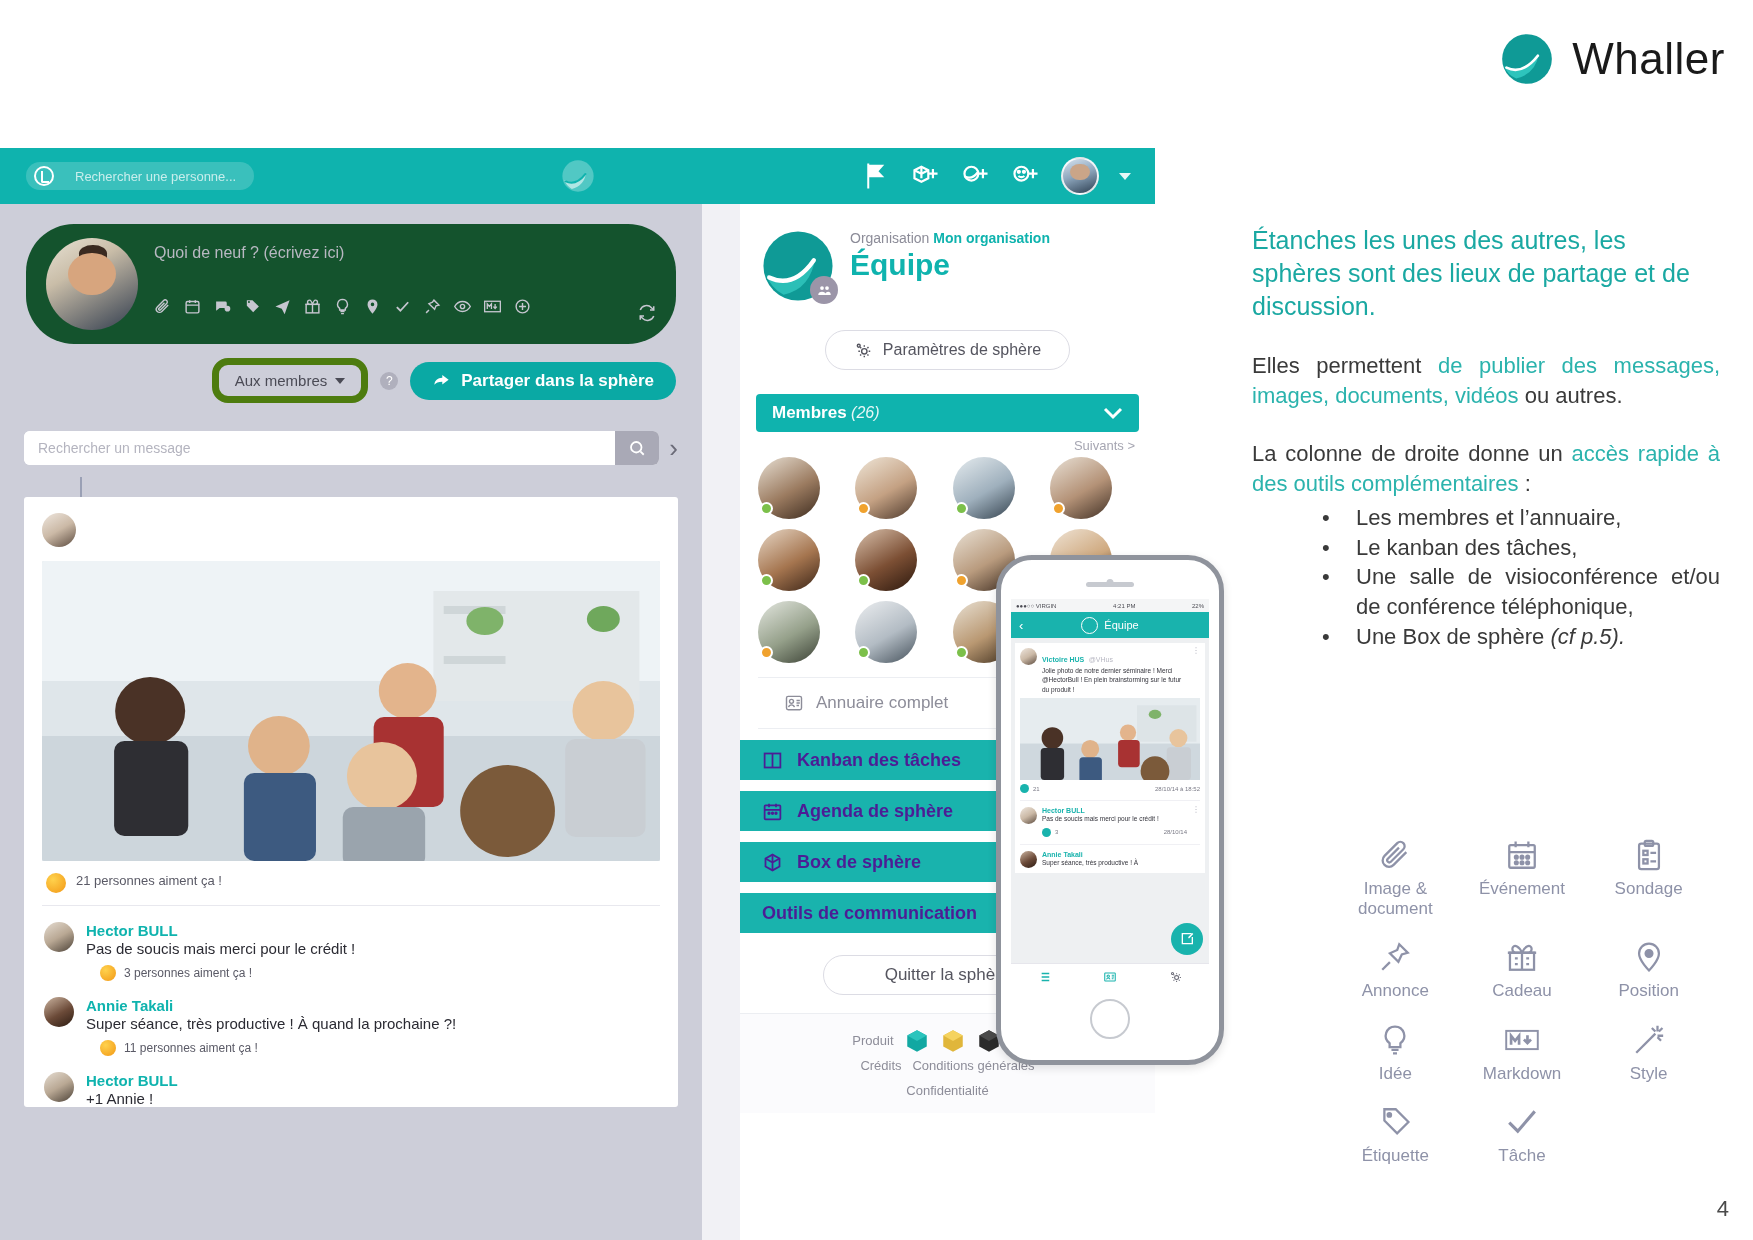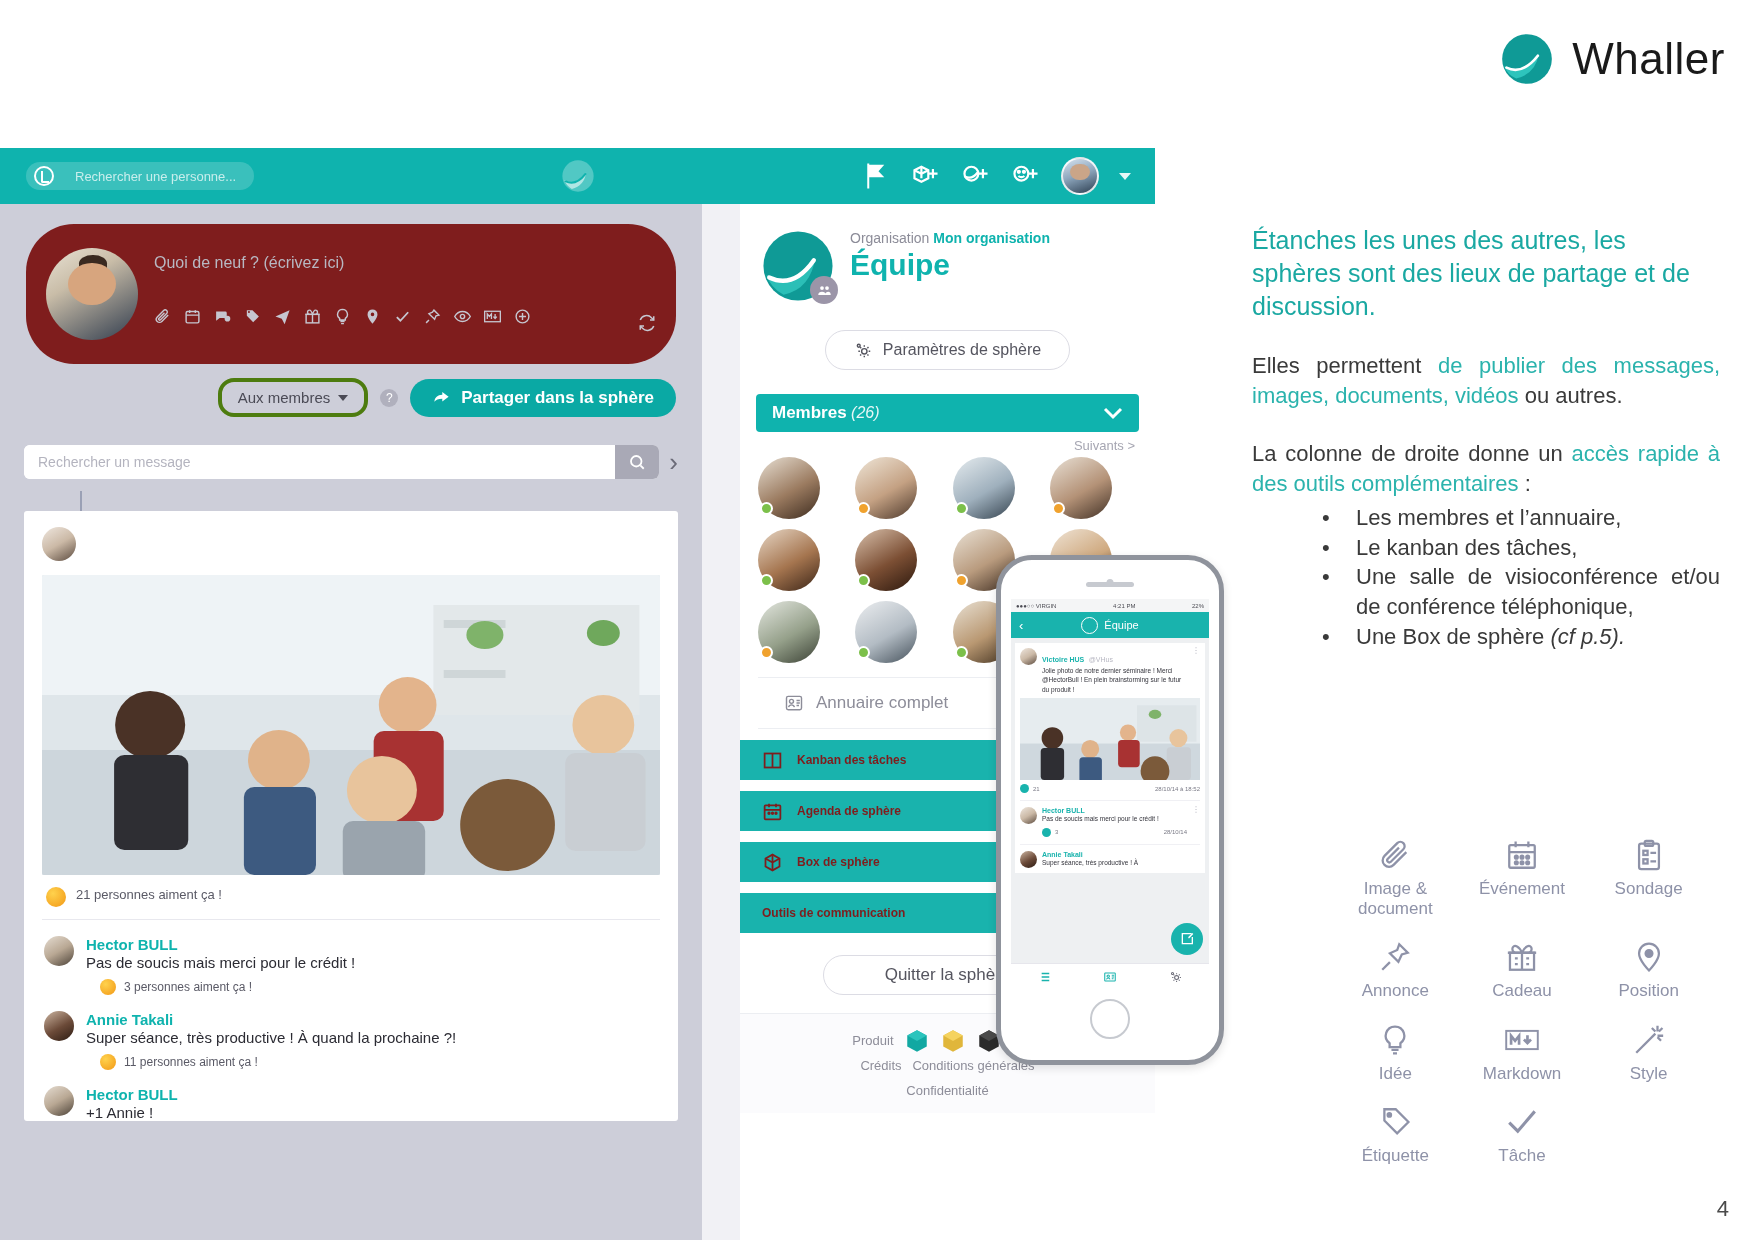--- a/index.html
+++ b/index.html
@@ -71,21 +71,21 @@
 
   
   .app-body { display: flex; height: calc(100% - 56px); }
   .feed-col { width: 702px; position: relative; background: #cfcfdd; }
   .gap-col { width: 38px; background: #f1f1f5; }
   .side-col { width: 415px; background: #fff; position: relative; }
 
   
   .composer-wrap { background: #cdced9; padding: 20px 26px 14px 26px; }
   .composer {
-    background: #7f1d1d; border-radius: 48px; padding: 24px 20px;
+    background: #14532d; border-radius: 48px; padding: 14px 20px;
     display: flex; gap: 16px; align-items: flex-start; min-height: 108px;
   }
   .composer-avatar {
     width: 92px; height: 92px; border-radius: 50%; flex: 0 0 auto;
     background: linear-gradient(150deg,#e8e2d4 0%,#c9bda8 35%,#2f3b4d 100%);
     position: relative; overflow: hidden;
   }
   .composer-avatar::after{
     content:""; position:absolute; left:24%; top:16%; width:52%; height:46%;
     border-radius:50%; background:#d7a57e;
@@ -101,21 +101,21 @@
   }
   .composer-icons svg { width: 17px; height: 17px; }
   .composer-refresh { color: #c6c6d0; align-self: flex-end; margin-bottom: 4px;}
   .composer-refresh svg { width: 18px; height: 18px; }
 
   .share-row {
     background: #cdced9; padding: 0 26px 18px 26px;
     display: flex; justify-content: flex-end; align-items: center; gap: 12px;
   }
   .aux-membres {
-    border: 4px solid #4d7c0f; background: transparent; border-radius: 16px;
+    border: 7px solid #4d7c0f; background: transparent; border-radius: 16px;
     padding: 7px 16px; color: #4a4a55; font-size: 15px;
     display: flex; align-items: center; gap: 8px; text-align: right;
   }
   .caret { width:0;height:0;border-left:5px solid transparent;border-right:5px solid transparent;border-top:6px solid #4a4a55; }
   .help-ic { width: 18px; height: 18px; border-radius: 50%; background: #b0b0bd; color:#fff;
     font-size: 12px; display:flex; align-items:center; justify-content:center; }
   .share-btn {
     background: #0aa9a4; color: #fff; border-radius: 20px; padding: 9px 22px;
     font-size: 17px; font-weight: bold; display: flex; align-items: center; gap: 10px;
   }
@@ -195,21 +195,21 @@
     border-radius:50%; background:#7cc04a; border:2px solid #fff; }
   .mem.off::after { background:#f0a22e; }
   .annuaire {
     margin: 14px 18px 0 18px; border-top: 1px solid #eceef2; border-bottom: 1px solid #eceef2;
     height: 52px; display:flex; align-items:center; gap:12px; padding-left: 26px;
     color:#8d8d99; font-size:17px;
   }
   .annuaire svg { width: 20px; height: 20px; }
   .side-btn {
     margin: 11px 0 0 0; background: #19b3ad; height: 40px; display:flex; align-items:center;
-    gap: 14px; padding-left: 22px; color:#7f1d1d; font-size:12px; font-weight:bold;
+    gap: 14px; padding-left: 22px; color:#4c1d95; font-size:18px; font-weight:bold;
   }
   .side-btn svg { width: 21px; height: 21px; }
   .quitter {
     margin: 22px auto 0 auto; width: 250px; height: 40px; border:1px solid #dcdce4;
     border-radius:20px; display:flex; align-items:center; justify-content:center;
     color:#55555f; font-size:17px;
   }
   .footer {
     margin-top: 18px; border-top:1px solid #eceef2; background:#fbfbfd;
     padding: 14px 14px 10px 14px; text-align:center; color:#8d8d99; font-size:13px; line-height:1.9;

